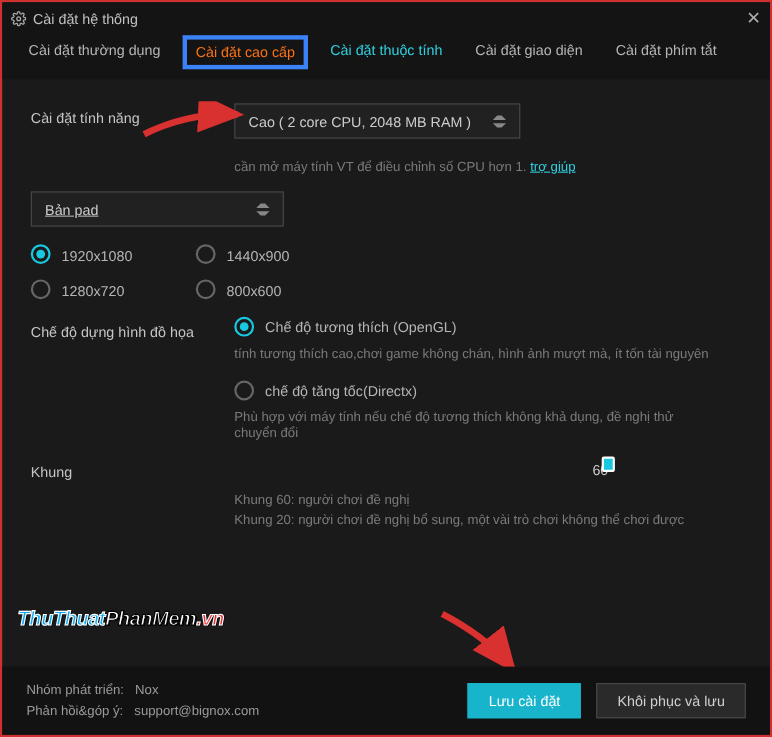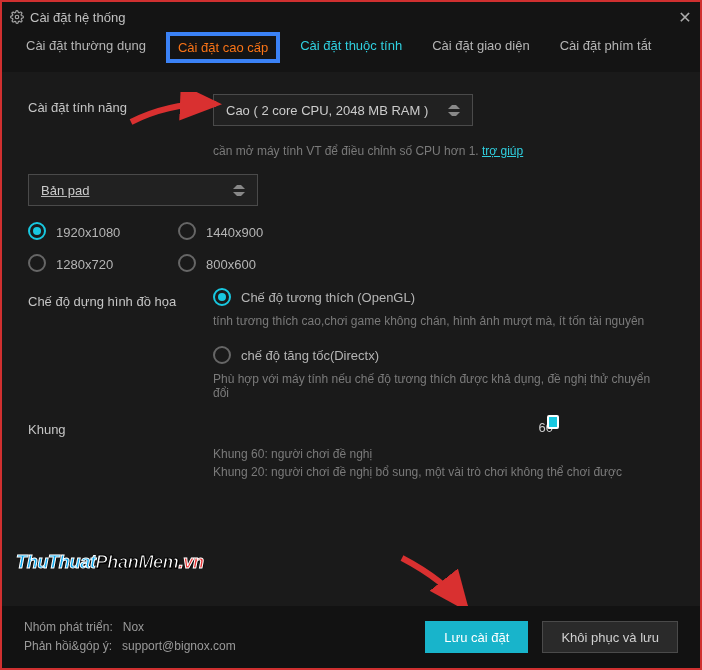--- a/index.html
+++ b/index.html
@@ -198,21 +198,21 @@
     <div class="field-col">
       <div class="radio-option">
         <span class="radio checked"></span>
         <span>Chế độ tương thích (OpenGL)</span>
       </div>
       <div class="desc">tính tương thích cao,chơi game không chán, hình ảnh mượt mà, ít tốn tài nguyên</div>
       <div class="radio-option" style="margin-top:18px">
         <span class="radio"></span>
         <span>chế độ tăng tốc(Directx)</span>
       </div>
-      <div class="desc">Phù hợp với máy tính nếu chế độ tương thích được khả dụng, đề nghị thử chuyển đổi</div>
+      <div class="desc">Phù hợp với máy tính nếu chế độ tương thích không khả dụng, đề nghị thử chuyển đổi</div>
     </div>
   </div>
 
   <div class="row">
     <div class="label-col">Khung</div>
     <div class="field-col">
       <div class="slider-wrap">
         <div class="slider-track">
           <div class="slider-thumb"></div>
         </div>

